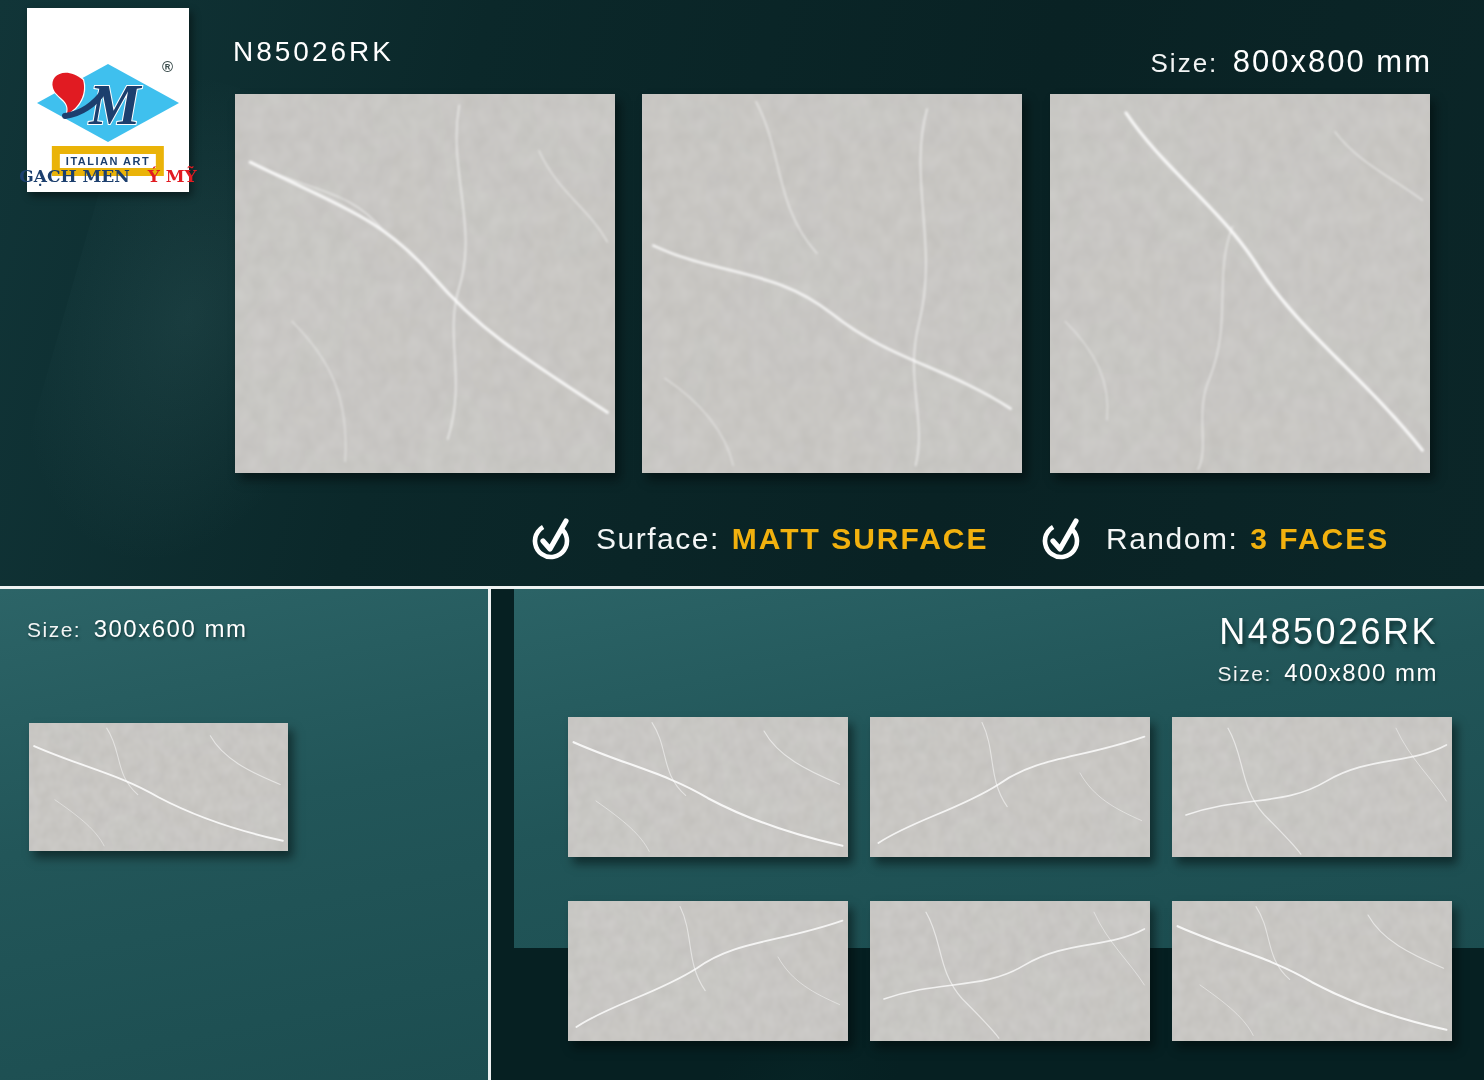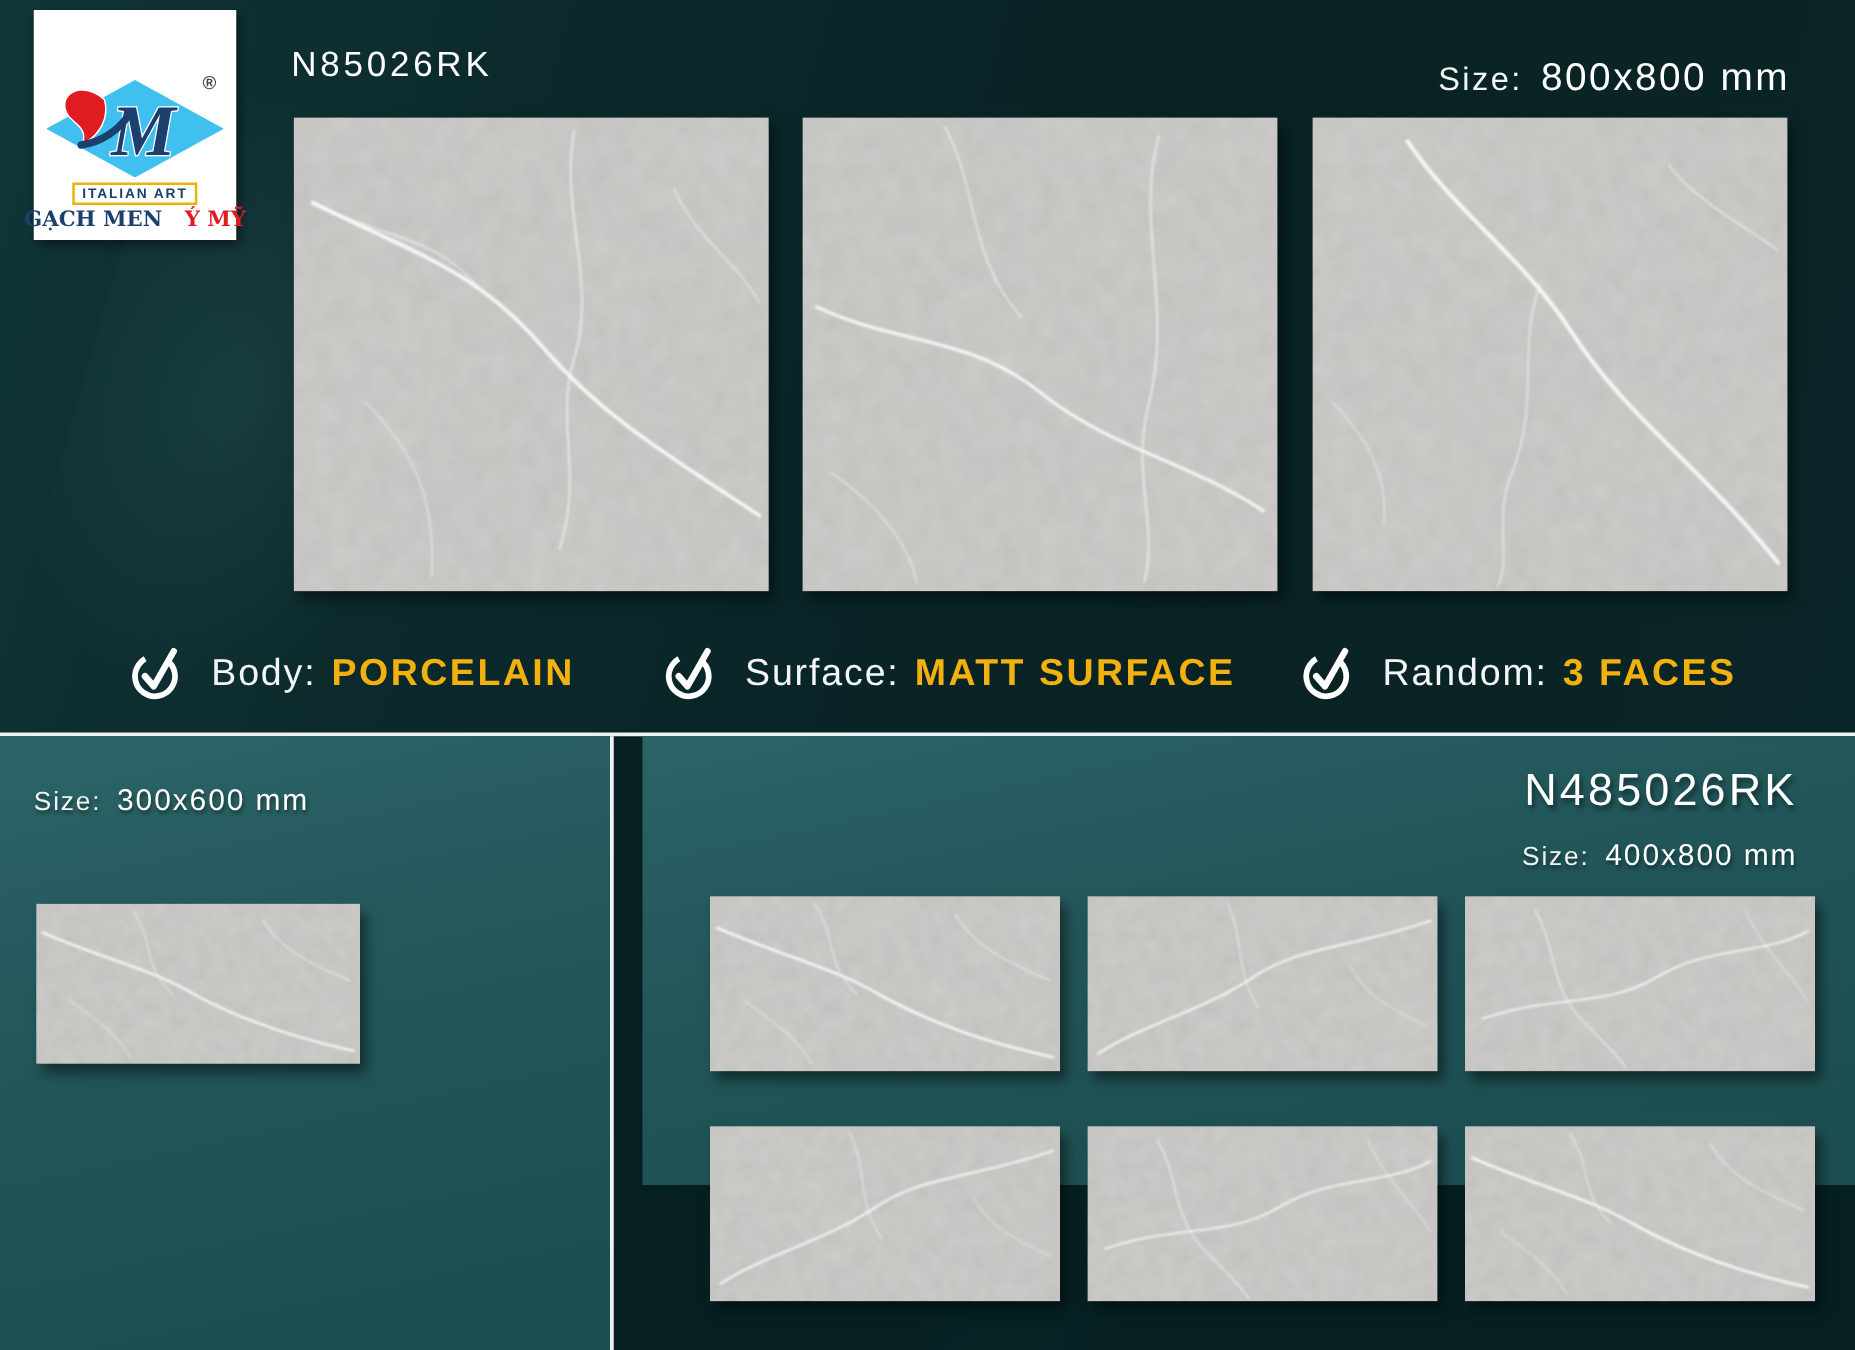--- a/index.html
+++ b/index.html
@@ -23,36 +23,36 @@
     transform:rotate(-14deg);}
 
   
   .logo-card{position:absolute;left:27px;top:8px;width:162px;height:184px;background:#fff;
     box-shadow:3px 4px 8px rgba(0,0,0,0.45);}
   .logo-reg{position:absolute;right:16px;top:50px;font-size:15px;color:#3c4e4e;font-weight:bold;}
   .logo-diamond{position:absolute;left:10px;top:56px;width:142px;height:78px;
     background:#3fc0ee;clip-path:polygon(50% 0,100% 50%,50% 100%,0 50%);}
   .logo-mark{position:absolute;left:10px;top:50px;width:142px;height:88px;}
   .logo-line1{position:absolute;left:50%;top:138px;transform:translateX(-50%);
-    border:2px solid #eab308;color:#1c3f6e;font-weight:bold;font-size:11px;
+    border:8px solid #eab308;color:#1c3f6e;font-weight:bold;font-size:11px;
     letter-spacing:1.5px;padding:1px 6px;white-space:nowrap;}
   .logo-line2{position:absolute;left:50%;top:158px;transform:translateX(-50%);
     font-family:"DejaVu Serif",serif;font-weight:bold;font-size:17px;white-space:nowrap;}
   .logo-line2 .blue{color:#1c3f6e;} .logo-line2 .red{color:#e11b22;margin-left:12px;}
 
   
   .top-code{position:absolute;left:233px;top:36px;font-size:28px;font-weight:300;
     letter-spacing:3px;color:#fff;}
   .top-size{position:absolute;right:52px;top:44px;white-space:nowrap;}
   .size-label{font-size:26px;letter-spacing:2px;color:#f2f4f4;}
   .size-value{font-size:31px;letter-spacing:2px;color:#fff;margin-left:10px;}
 
   .panel-code{font-size:36px;font-weight:300;letter-spacing:2.5px;color:#fff;
     text-shadow:2px 3px 4px rgba(4,22,22,0.6);}
-  .panel-size{margin-top:18px;text-shadow:1px 2px 3px rgba(4,22,22,0.55);}
+  .panel-size{margin-top:6px;text-shadow:1px 2px 3px rgba(4,22,22,0.55);}
   .panel-size .size-label{font-size:21px;letter-spacing:1.5px;}
   .panel-size .size-value{font-size:24px;letter-spacing:1.5px;margin-left:8px;}
   .pl-head{position:absolute;left:27px;top:20px;}
   .pr-head{position:absolute;right:69px;top:22px;text-align:right;}
 
   
   .badge{position:absolute;top:508px;display:flex;align-items:center;height:62px;}
   .badge .check{width:46px;height:50px;margin-right:20px;flex:0 0 auto;}
   .badge .lbl{font-size:30px;letter-spacing:1.5px;color:#f4f6f6;font-weight:300;}
   .badge .val{font-size:30px;font-weight:bold;letter-spacing:2px;color:#f2b10e;margin-left:12px;}
@@ -181,27 +181,20 @@
     <svg viewBox="0 0 200 200" preserveAspectRatio="none">
       <rect class="base" width="200" height="200"></rect>
       <rect width="200" height="200" filter="url(#grainC)"></rect>
       <rect width="200" height="200" filter="url(#fine)"></rect>
       <g filter="url(#vblur)">
           <use href="#veinsSqC"></use>
         </g>
     </svg>
   </div>
 
-  <div class="badge" style="left:103px">
-    <svg class="check" viewBox="0 0 46 50">
-        <use href="#check-glyph"></use>
-      </svg>
-    <span class="lbl">Body:</span>
-    <span class="val">PORCELAIN</span>
-  </div>
   <div class="badge" style="left:530px">
     <svg class="check" viewBox="0 0 46 50">
         <use href="#check-glyph"></use>
       </svg>
     <span class="lbl">Surface:</span>
     <span class="val">MATT SURFACE</span>
   </div>
   <div class="badge" style="left:1040px">
     <svg class="check" viewBox="0 0 46 50">
         <use href="#check-glyph"></use>

